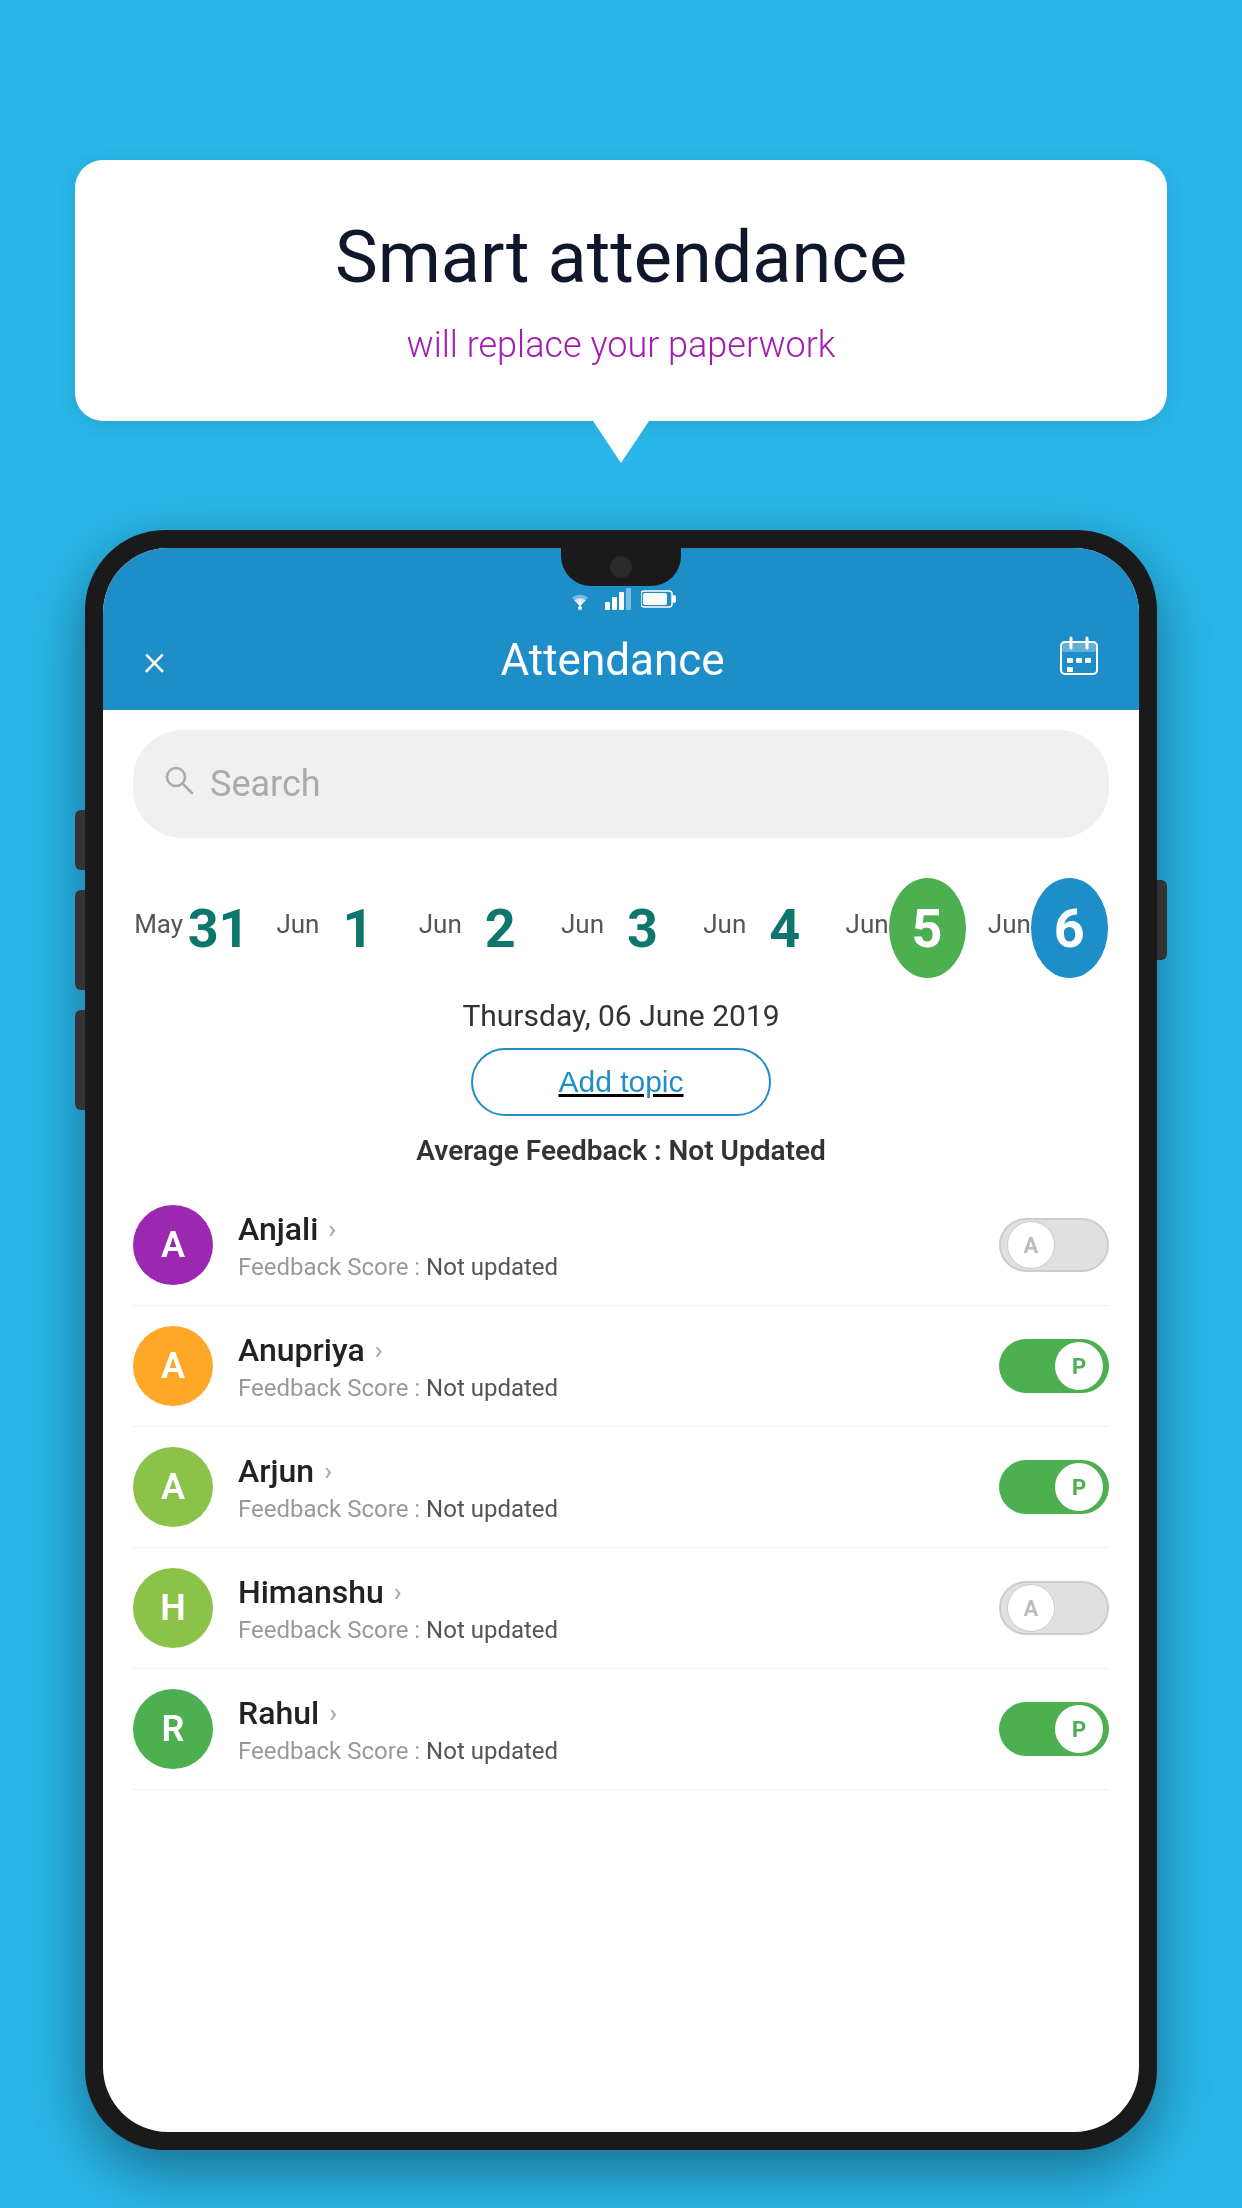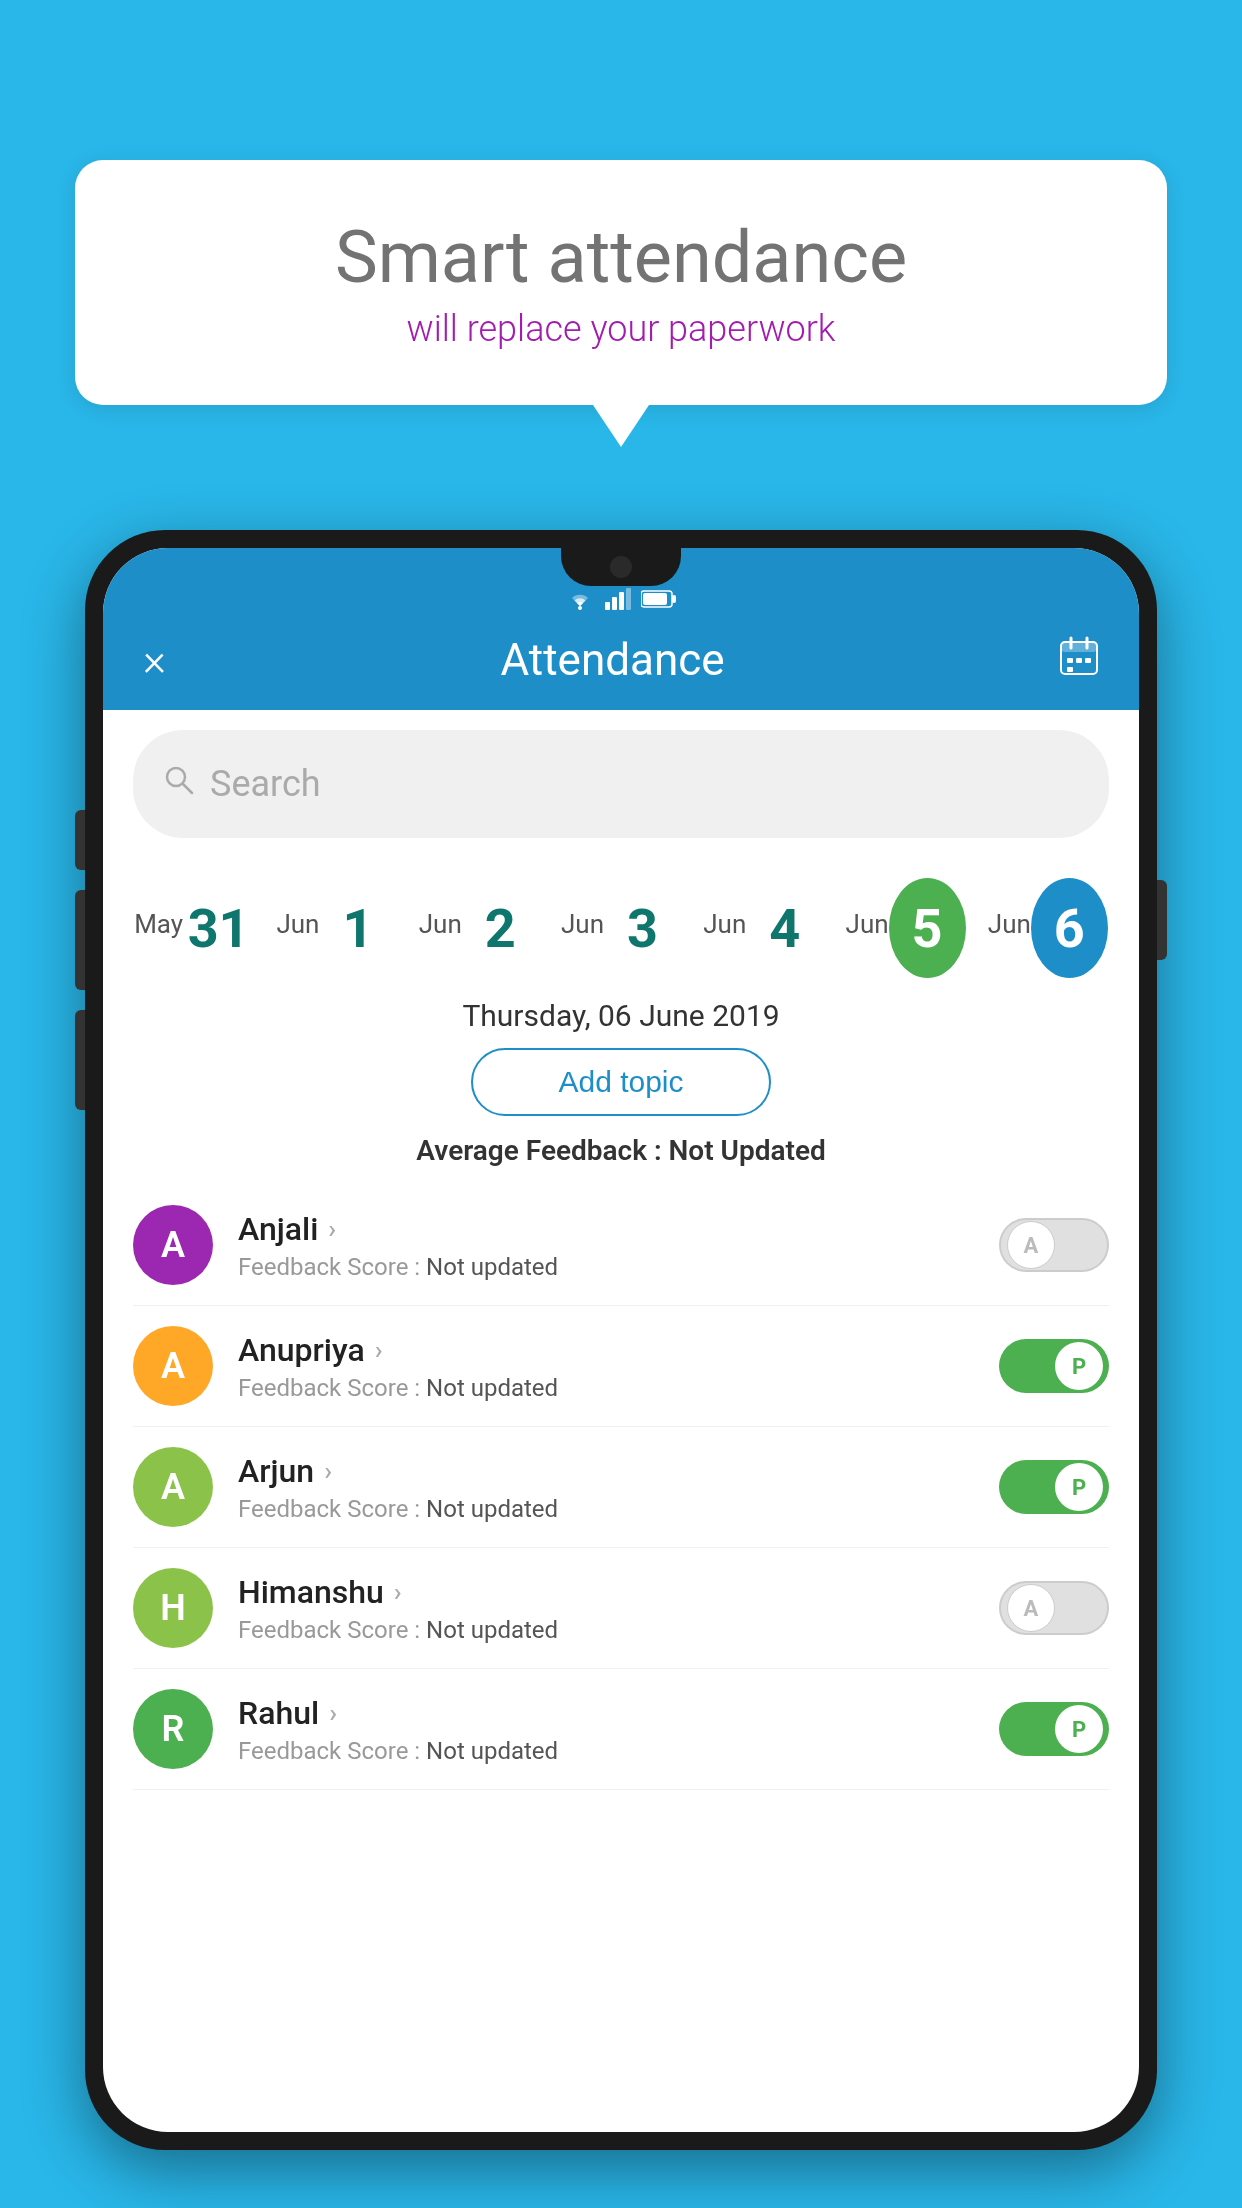--- a/index.html
+++ b/index.html
@@ -38,23 +38,23 @@
       transform: translateX(-50%);
       width: 0;
       height: 0;
       border-left: 30px solid transparent;
       border-right: 30px solid transparent;
       border-top: 45px solid white;
     }
 
     .bubble-title {
       font-size: 72px;
-      color: #737373;
+      color: #0f172a;
       font-weight: 400;
-      margin-bottom: 8px;
+      margin-bottom: 24px;
     }
 
     .bubble-subtitle {
       font-size: 36px;
       color: #a21caf;
       font-weight: 300;
     }
 
     
     .phone-container {
@@ -500,21 +500,21 @@
             <div class="cal-date today">5</div>
           </div>
           <div class="calendar-day">
             <div class="cal-month">Jun</div>
             <div class="cal-date selected">6</div>
           </div>
         </div>
 
       <div class="date-label">Thursday, 06 June 2019</div>
 
-      <div style="text-align:center; margin-bottom:18px;">
+      <div style="text-align:center; margin-bottom:18px;text-decoration:underline;">
         <button class="add-topic-btn">Add topic</button>
       </div>
 
       <div class="avg-feedback">
         <span>Average Feedback :</span>
         <span>Not Updated</span>
       </div>
 
       <div class="student-list" id="student-list">
           <div class="student-row">

